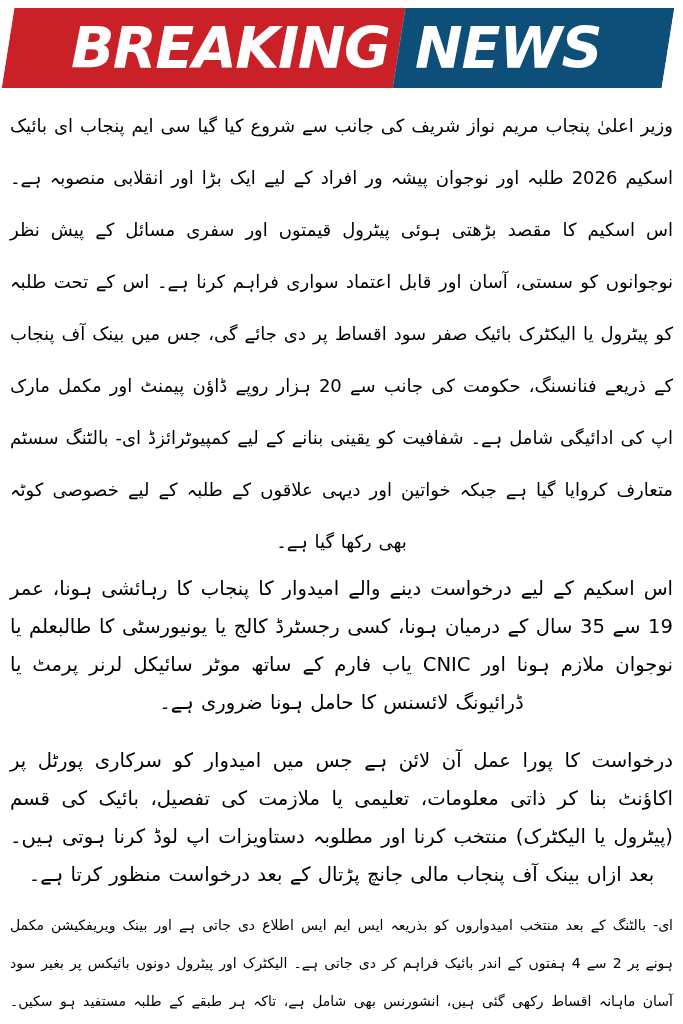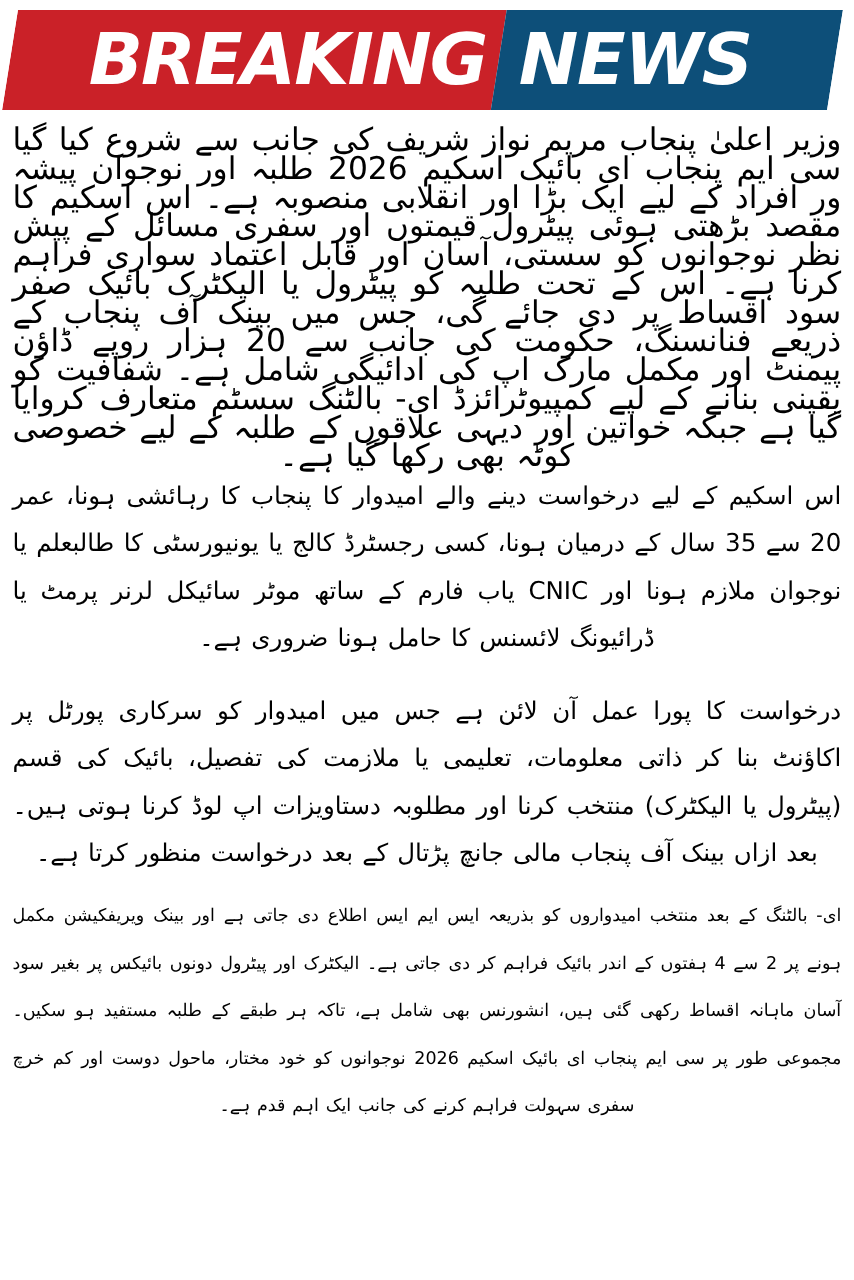--- a/index.html
+++ b/index.html
@@ -103,21 +103,21 @@
     line-height: 38px;
     color: #000000;
     margin: 0 0 2px 0;
     direction: rtl;
     unicode-bidi: isolate;
     text-align: justify;
     text-align-last: center;
     word-spacing: 1px;
   }
 
-  .para.p1 { font-size: 25px; line-height: 23px; }
+  .para.p1 { font-size: 18px; line-height: 52px; }
   .para.p2 { font-size: 19.6px; line-height: 38px; }
   .para.p3 { font-size: 19.6px; line-height: 38px; margin-top: 20px; }
   .para.p4 { font-size: 14px; line-height: 38px; margin-top: 12px; }
 </style>
 </head>
 <body>
 
 <div class="page">
 
   <div class="banner-wrap">
@@ -126,18 +126,18 @@
         <span class="banner-word">BREAKING</span>
       </div>
       <div class="banner-blue">
         <span class="banner-word blue-word">NEWS</span>
       </div>
     </div>
   </div>
 
   <div class="article">
     <p class="para p1">وزیر اعلیٰ پنجاب مریم نواز شریف کی جانب سے شروع کیا گیا سی ایم پنجاب ای بائیک اسکیم 2026 طلبہ اور نوجوان پیشہ ور افراد کے لیے ایک بڑا اور انقلابی منصوبہ ہے۔ اس اسکیم کا مقصد بڑھتی ہوئی پیٹرول قیمتوں اور سفری مسائل کے پیش نظر نوجوانوں کو سستی، آسان اور قابل اعتماد سواری فراہم کرنا ہے۔ اس کے تحت طلبہ کو پیٹرول یا الیکٹرک بائیک صفر سود اقساط پر دی جائے گی، جس میں بینک آف پنجاب کے ذریعے فنانسنگ، حکومت کی جانب سے 20 ہزار روپے ڈاؤن پیمنٹ اور مکمل مارک اپ کی ادائیگی شامل ہے۔ شفافیت کو یقینی بنانے کے لیے کمپیوٹرائزڈ ای- بالٹنگ سسٹم متعارف کروایا گیا ہے جبکہ خواتین اور دیہی علاقوں کے طلبہ کے لیے خصوصی کوٹہ بھی رکھا گیا ہے۔</p>
-    <p class="para p2">اس اسکیم کے لیے درخواست دینے والے امیدوار کا پنجاب کا رہائشی ہونا، عمر 20 سے 35 سال کے درمیان ہونا، کسی رجسٹرڈ کالج یا یونیورسٹی کا طالبعلم یا نوجوان ملازم ہونا اور CNIC یاب فارم کے ساتھ موٹر سائیکل لرنر پرمٹ یا ڈرائیونگ لائسنس کا حامل ہونا ضروری ہے۔</p>
+    <p class="para p2">اس اسکیم کے لیے درخواست دینے والے امیدوار کا پنجاب کا رہائشی ہونا، عمر 19 سے 35 سال کے درمیان ہونا، کسی رجسٹرڈ کالج یا یونیورسٹی کا طالبعلم یا نوجوان ملازم ہونا اور CNIC یاب فارم کے ساتھ موٹر سائیکل لرنر پرمٹ یا ڈرائیونگ لائسنس کا حامل ہونا ضروری ہے۔</p>
     <p class="para p3">درخواست کا پورا عمل آن لائن ہے جس میں امیدوار کو سرکاری پورٹل پر اکاؤنٹ بنا کر ذاتی معلومات، تعلیمی یا ملازمت کی تفصیل، بائیک کی قسم (پیٹرول یا الیکٹرک) منتخب کرنا اور مطلوبہ دستاویزات اپ لوڈ کرنا ہوتی ہیں۔ بعد ازاں بینک آف پنجاب مالی جانچ پڑتال کے بعد درخواست منظور کرتا ہے۔</p>
     <p class="para p4">ای- بالٹنگ کے بعد منتخب امیدواروں کو بذریعہ ایس ایم ایس اطلاع دی جاتی ہے اور بینک ویریفکیشن مکمل ہونے پر 2 سے 4 ہفتوں کے اندر بائیک فراہم کر دی جاتی ہے۔ الیکٹرک اور پیٹرول دونوں بائیکس پر بغیر سود آسان ماہانہ اقساط رکھی گئی ہیں، انشورنس بھی شامل ہے، تاکہ ہر طبقے کے طلبہ مستفید ہو سکیں۔ مجموعی طور پر سی ایم پنجاب ای بائیک اسکیم 2026 نوجوانوں کو خود مختار، ماحول دوست اور کم خرچ سفری سہولت فراہم کرنے کی جانب ایک اہم قدم ہے۔</p>
   </div>
 
 </div>
 
 </body></html>

